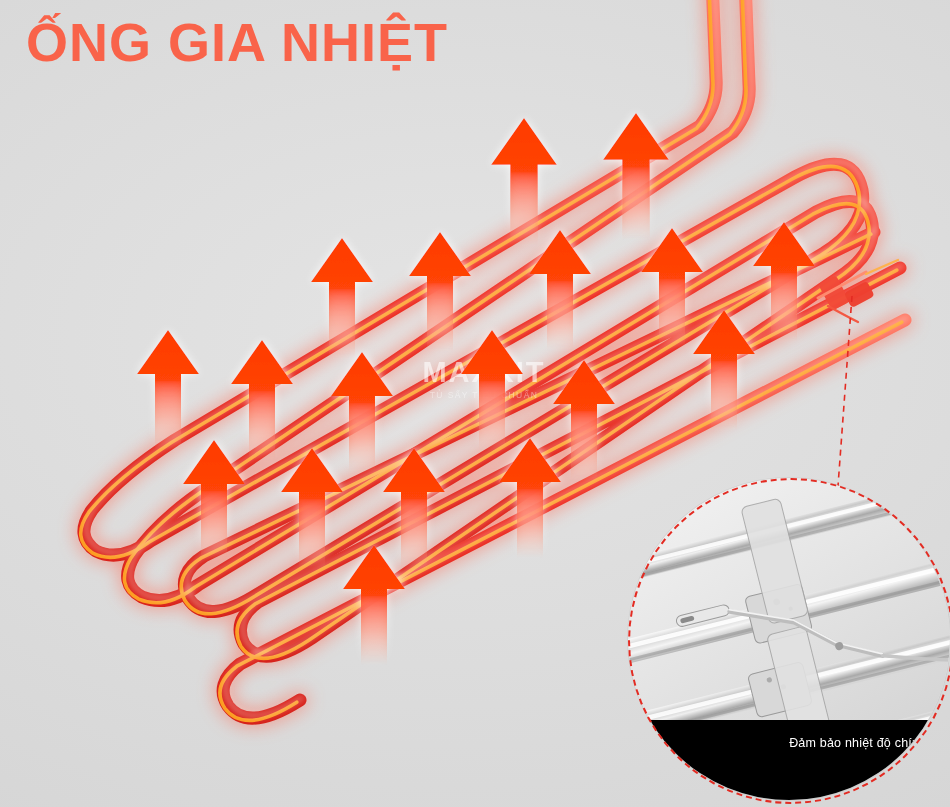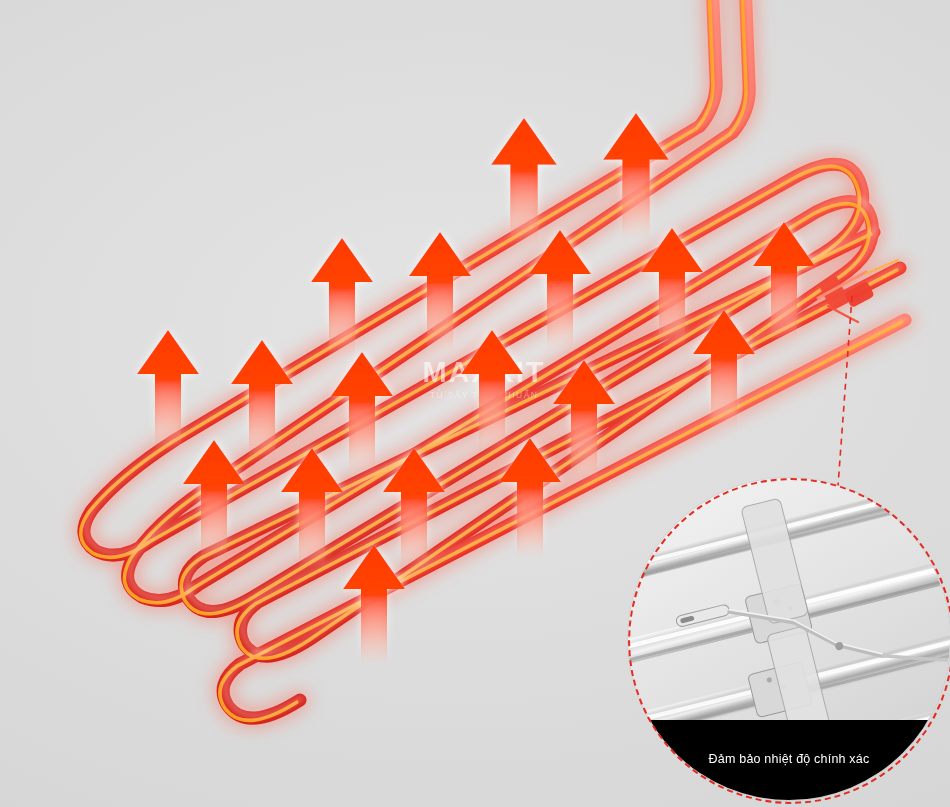--- a/index.html
+++ b/index.html
@@ -54,22 +54,22 @@
   }
   #inset-clip{position:absolute;inset:0;border-radius:50%;overflow:hidden;}
   #inset-ring{
     position:absolute;left:628px;top:478px;width:322px;height:322px;
     border-radius:50%;z-index:36;pointer-events:none;
     border:2.5px dashed #e32b22;
   }
   #inset-caption{
     position:absolute;left:0;right:0;bottom:0;height:80px;
     background:#000;color:#fff;
-    font-size:12.5px;text-align:center;
-    padding-top:32px;box-sizing:border-box;letter-spacing:.2px;
+    font-size:12.5px;text-align:right;
+    padding-top:16px;box-sizing:border-box;letter-spacing:.2px;
   }
 </style>
 </head>
 <body>
 
 <div id="stage">
 
   <svg class="layer" id="tube-layer" viewBox="0 0 950 807">
     <defs>
       <linearGradient id="tubeEdge" x1="0" y1="0" x2="0" y2="1">
@@ -186,20 +186,21 @@
 
   <svg class="layer" id="lead-layer" viewBox="0 0 950 807">
     <path d="M852,296 L838,486" stroke="#e32b22" stroke-width="1.6" stroke-dasharray="6 5" fill="none"></path>
   </svg>
 
   <div id="watermark">
     <div class="wm-main">MAXKIT</div>
     <div class="wm-sub">TỦ SẤY TIÊU CHUẨN</div>
   </div>
 
+  <div id="title">ỐNG GIA NHIỆT</div>
 
   <div id="inset">
     <div id="inset-clip">
       <svg viewBox="0 0 322 322" width="322" height="322">
         <defs>
           <linearGradient id="steelA" x1="0" y1="0" x2="0.25" y2="1">
             <stop offset="0" stop-color="#fafafa"></stop>
             <stop offset="0.28" stop-color="#c9c9c9"></stop>
             <stop offset="0.52" stop-color="#efefef"></stop>
             <stop offset="0.78" stop-color="#a9a9a9"></stop>

